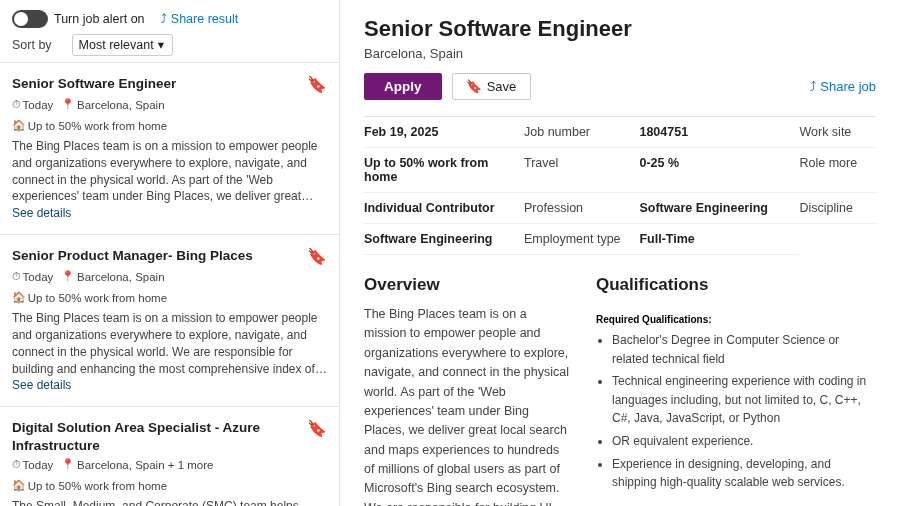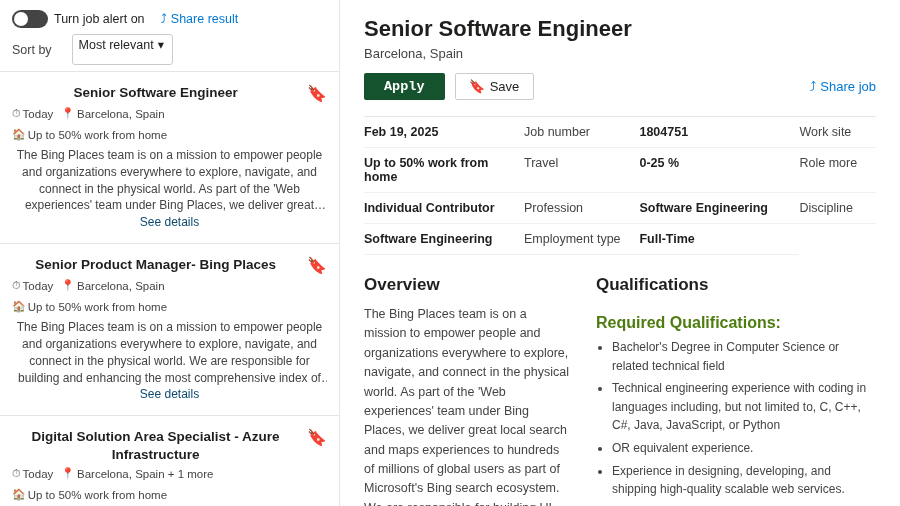--- a/index.html
+++ b/index.html
@@ -14,21 +14,20 @@
     }
 
     
     .left-panel {
       width: 340px;
       min-width: 340px;
       border-right: 1px solid #e5e5e5;
       display: flex;
       flex-direction: column;
       overflow: hidden;
-      text-align: center;
     }
     .left-top-controls {
       padding: 10px 12px 6px 12px;
       display: flex;
       flex-direction: column;
       gap: 6px;
       border-bottom: 1px solid #e5e5e5;
     }
     .top-row {
       display: flex;
@@ -74,21 +73,21 @@
       gap: 20px;
       font-size: 12.5px;
     }
     .sort-label { color: #444; }
     .sort-select {
       display: flex;
       align-items: center;
       gap: 4px;
       border: 1px solid #ccc;
       border-radius: 3px;
-      padding: 2px 8px 12px 6px;
+      padding: 2px 8px 3px 6px;
       font-size: 12.5px;
       cursor: pointer;
       background: #fff;
     }
 
     .job-list {
       overflow-y: auto;
       flex: 1;
     }
     .job-card {
@@ -169,29 +168,28 @@
       color: #444;
       margin-bottom: 12px;
     }
     .action-row {
       display: flex;
       align-items: center;
       gap: 10px;
       margin-bottom: 16px;
     }
     .apply-btn {
-      background: #14532d;
+      background: #701a75;
       color: #fff;
       border: none;
       padding: 6px 20px;
       font-size: 13.5px;
       font-weight: 600;
       border-radius: 2px;
       cursor: pointer;
-      font-family: Liberation Mono, monospace;
     }
     .save-btn {
       display: flex;
       align-items: center;
       gap: 4px;
       border: 1px solid #ccc;
       padding: 5px 14px;
       font-size: 13px;
       background: #fff;
       cursor: pointer;
@@ -243,24 +241,24 @@
       line-height: 1.55;
       margin-bottom: 10px;
     }
     .qualifications-section h2 {
       font-size: 17px;
       font-weight: 600;
       margin-bottom: 19px;
       color: #201f1e;
     }
     .qualifications-section h3 {
-      font-size: 16px;
+      font-size: 10px;
       font-weight: 700;
       margin-bottom: 6px;
-      color: #4d7c0f;
+      color: #000000;
     }
     .qualifications-section ul {
       padding-left: 16px;
       font-size: 12px;
       color: #444;
       line-height: 1.55;
     }
     .qualifications-section ul li {
       margin-bottom: 4px;
     }

